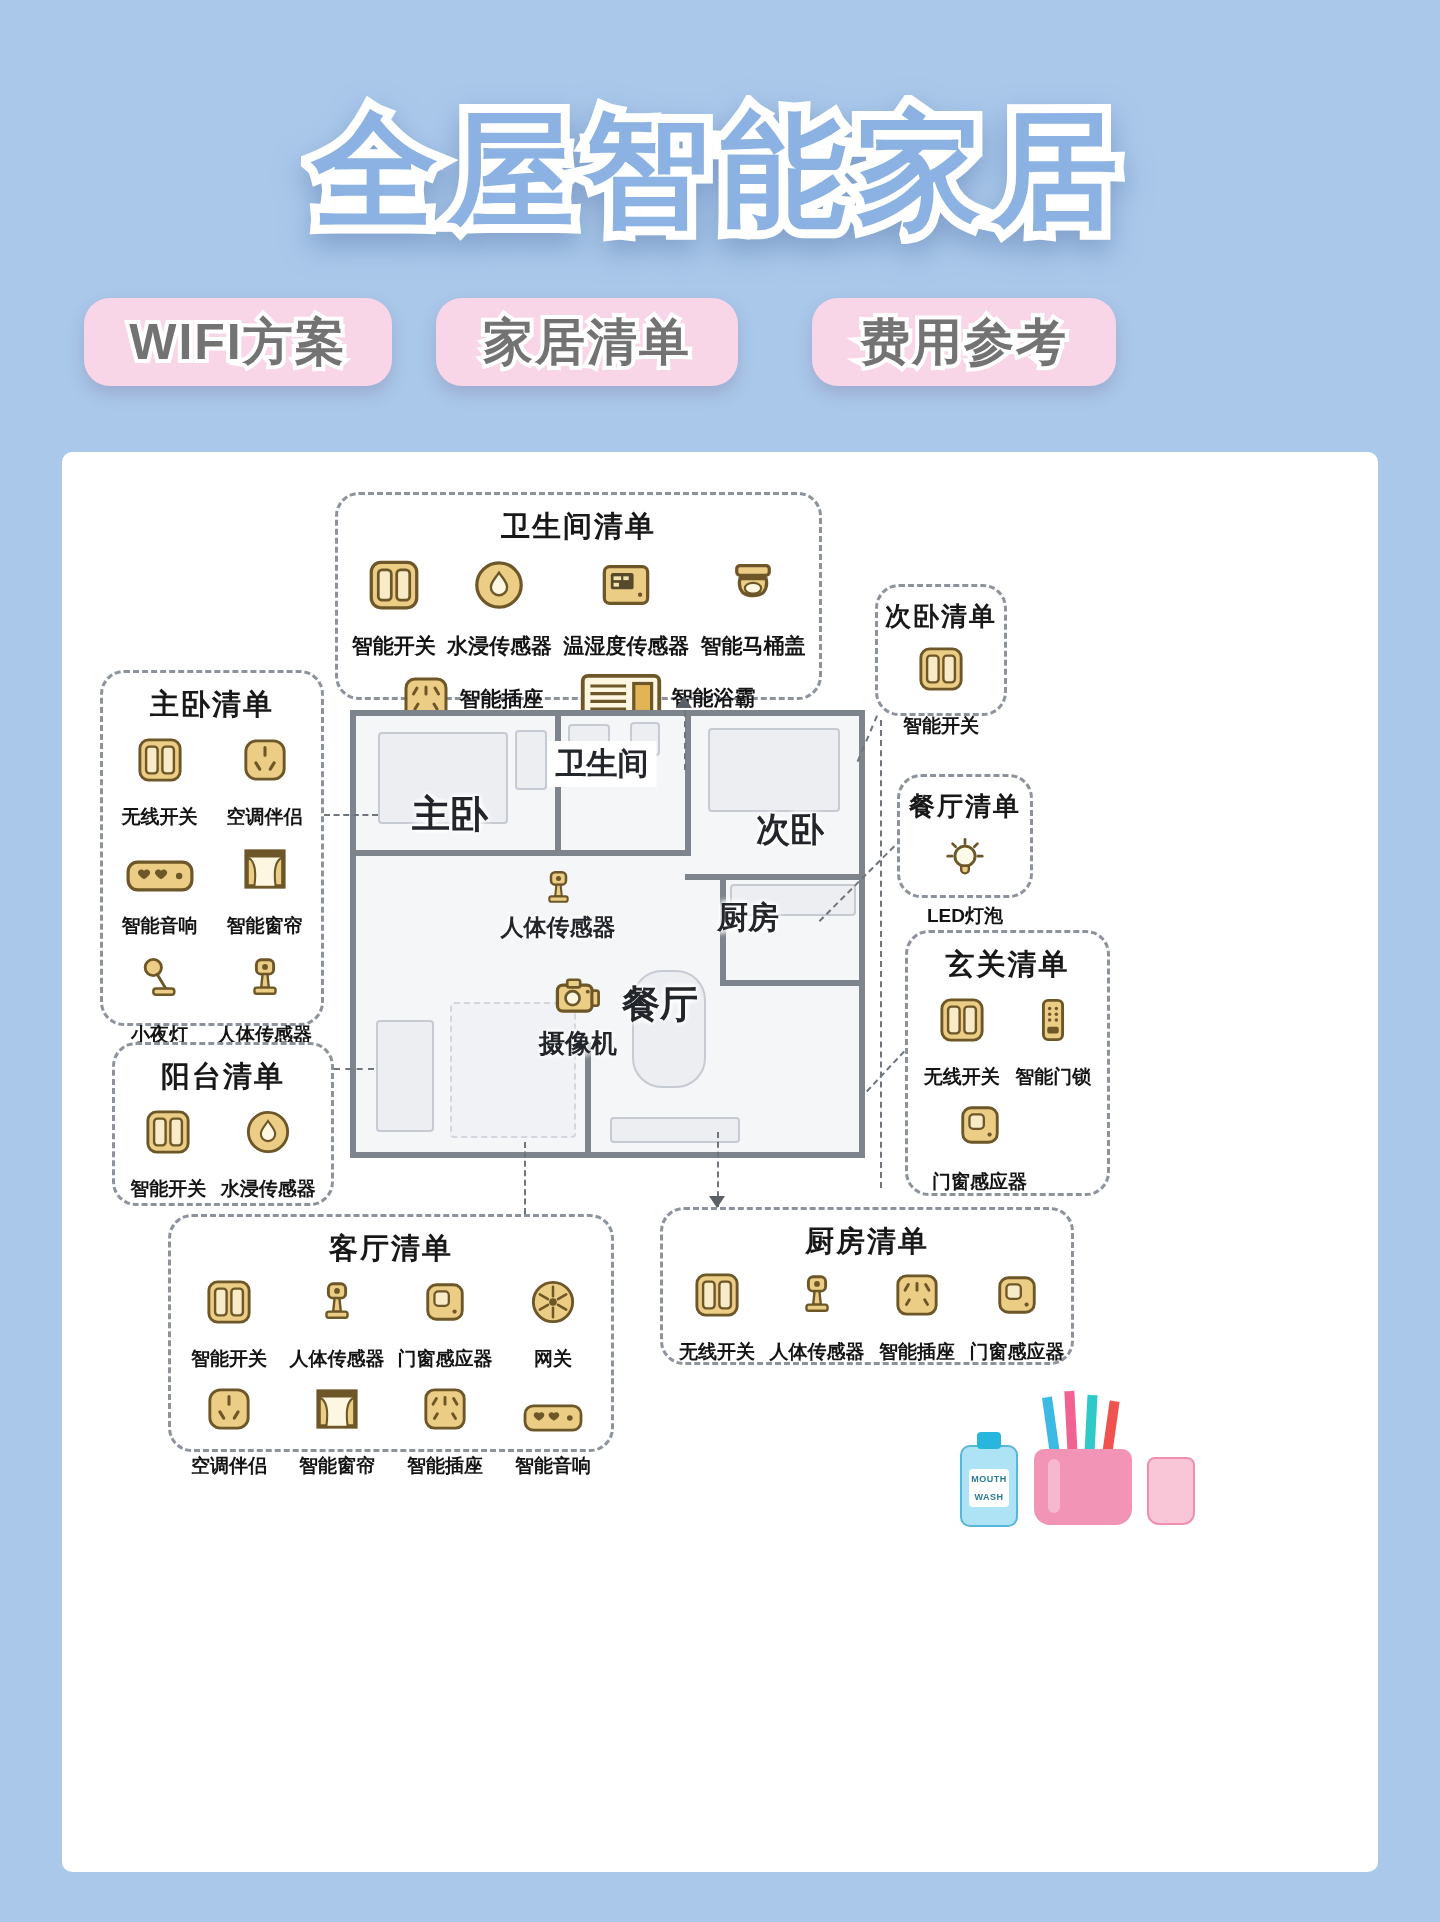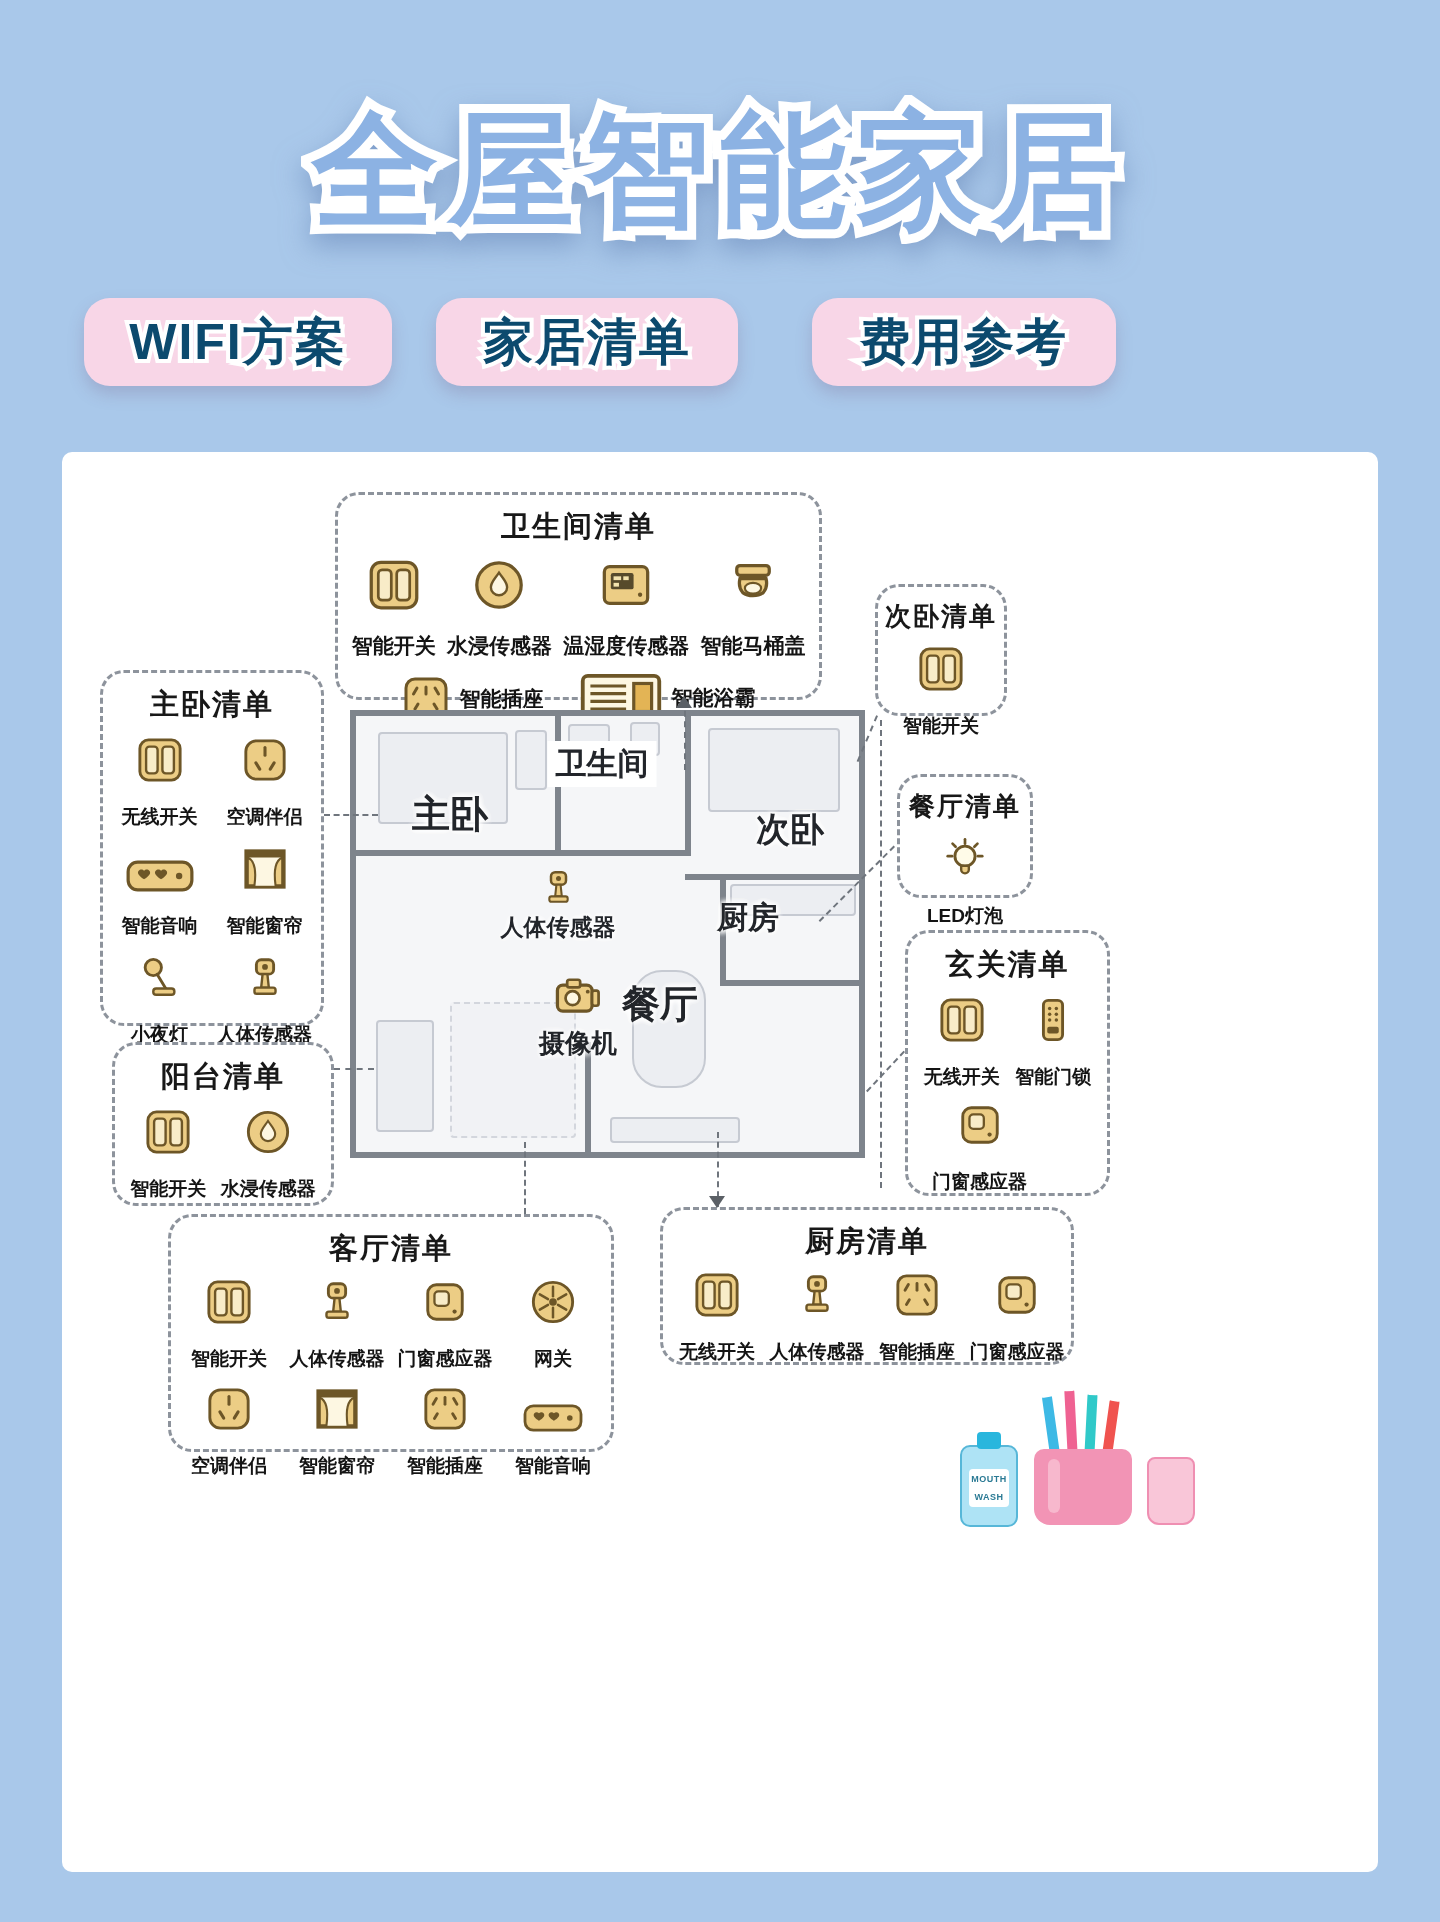--- a/index.html
+++ b/index.html
@@ -32,21 +32,21 @@
   }
 
   
   .pill {
     position:absolute; top:298px; height:88px;
     background:#f8d6e7; border-radius:26px;
     display:flex; align-items:center; justify-content:center;
     box-shadow:0 8px 16px rgba(120,90,130,0.25);
   }
   .pill-text {
-    font-size:50px; font-weight:900; color:#0c4a6e;
+    font-size:50px; font-weight:900; color:#737373;
     letter-spacing:2px; white-space:nowrap;
   }
   #pill-wifi { left:84px;  width:308px; }
   #pill-list { left:436px; width:302px;text-align:center; }
   #pill-fee  { left:812px; width:304px; }
 
   
   .card {
     position:absolute; left:62px; top:452px;
     width:1316px; height:1420px;

